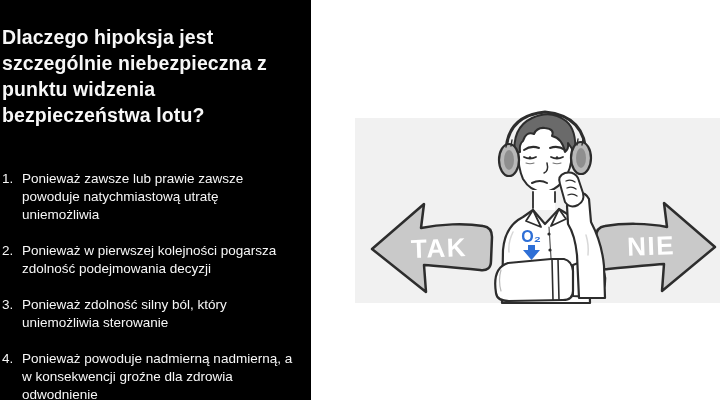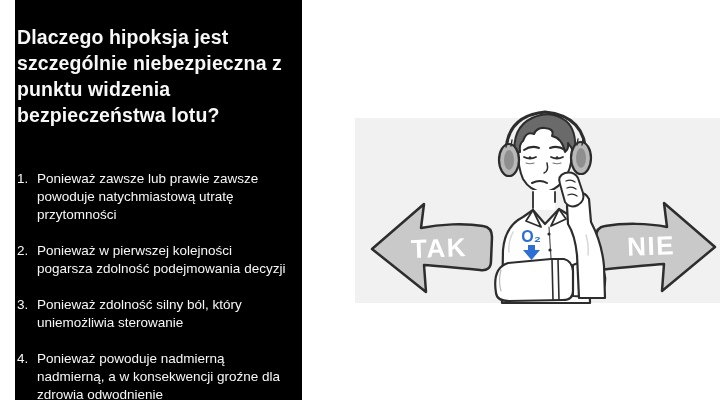--- a/index.html
+++ b/index.html
@@ -2,24 +2,23 @@
 <html><head>
 <meta charset="utf-8">
 <style>
   html,body{margin:0;padding:0;background:#dddddd;}
   .stage{
     position:relative;width:720px;height:400px;overflow:hidden;
     font-family:"Liberation Sans",sans-serif;background:#ffffff;
   }
   
   .left-panel{
-    position:absolute;left:0;top:0;width:287px;height:400px;
+    position:absolute;left:0;top:0;width:311px;height:400px;
     background:#000000;color:#f7f7f7;box-sizing:border-box;
     padding:24px 14px 0 2px;
-    margin-left:15px;
   }
   .question-title{
     margin:0 0 42px 0;font-size:19.5px;font-weight:bold;line-height:26px;
     letter-spacing:.1px;
   }
   .answer{
     display:flex;align-items:flex-start;
     font-size:13.5px;line-height:18px;margin-bottom:18px;
   }
   .answer .num{flex:none;width:20px;}
@@ -41,21 +40,21 @@
 </head>
 <body>
 
 <div class="stage">
 
   <div class="left-panel">
     <h1 class="question-title">Dlaczego hipoksja jest szczególnie niebezpieczna z punktu widzenia bezpieczeństwa lotu?</h1>
 
     <div class="answer">
       <span class="num">1.</span>
-      <span class="txt">Ponieważ zawsze lub prawie zawsze powoduje natychmiastową utratę przytomności</span>
+      <span class="txt">Ponieważ zawsze lub prawie zawsze powoduje natychmiastową utratę uniemożliwia</span>
     </div>
     <div class="answer">
       <span class="num">2.</span>
       <span class="txt">Ponieważ w pierwszej kolejności pogarsza zdolność podejmowania decyzji</span>
     </div>
     <div class="answer">
       <span class="num">3.</span>
       <span class="txt">Ponieważ zdolność silny ból, który uniemożliwia sterowanie</span>
     </div>
     <div class="answer">

